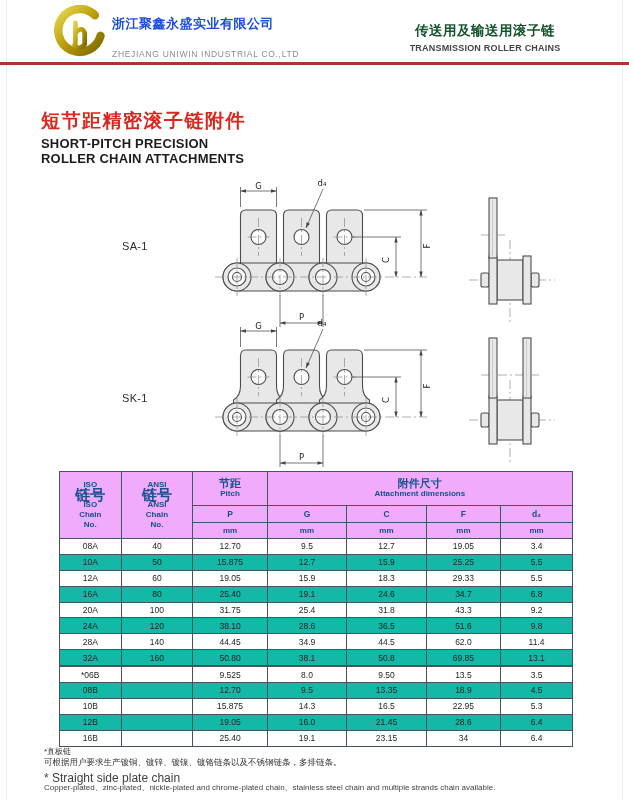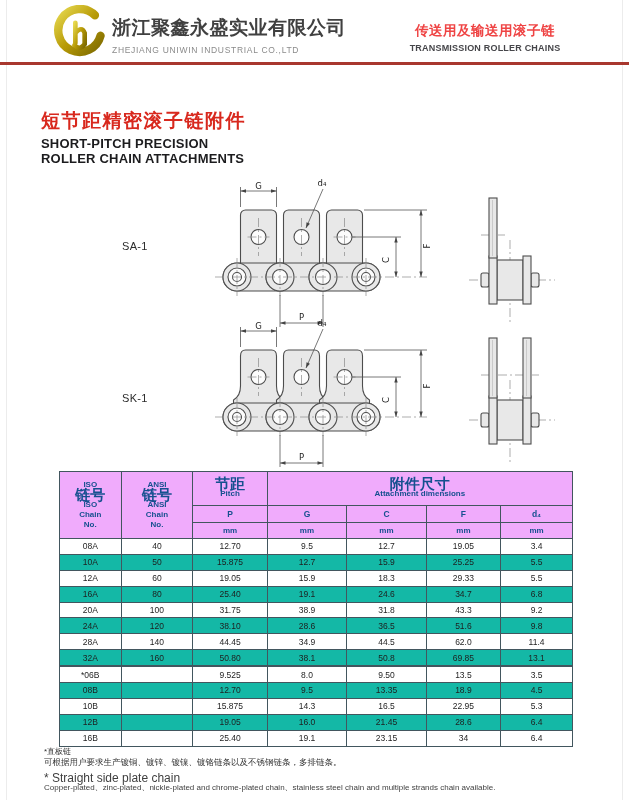--- a/index.html
+++ b/index.html
@@ -4,43 +4,43 @@
 <style>
   html,body{margin:0;padding:0;background:#ffffff;}
   .page{position:relative;width:629px;height:800px;background:#fff;overflow:hidden;
         font-family:"Liberation Sans","DejaVu Sans",sans-serif;}
   .edge{position:absolute;top:0;bottom:0;width:1px;background:#ececec;}
   .edge-l{left:6px;} .edge-r{right:6px;}
 
   
   .logo{position:absolute;left:52px;top:5px;width:56px;height:56px;}
   .company{position:absolute;left:112px;top:15px;}
-  .company-cn{font-size:19px;font-weight:bold;color:#404040;letter-spacing:.5px;white-space:nowrap;}
-  .company-en{font-size:8.5px;color:#8b8b8b;letter-spacing:.7px;margin-top:4px;white-space:nowrap;}
+  .company-cn{font-size:13px;font-weight:bold;color:#1d4ed8;letter-spacing:.5px;white-space:nowrap;}
+  .company-en{font-size:8.5px;color:#8b8b8b;letter-spacing:.7px;margin-top:16px;white-space:nowrap;}
   .banner{position:absolute;left:386px;top:22px;width:198px;text-align:center;}
-  .banner-cn{color:#ef4444;font-weight:bold;font-size:13.5px;letter-spacing:.5px;white-space:nowrap;}
+  .banner-cn{color:#14532d;font-weight:bold;font-size:13.5px;letter-spacing:.5px;white-space:nowrap;}
   .banner-en{color:#46464a;font-weight:bold;font-size:9px;margin-top:3px;letter-spacing:.2px;white-space:nowrap;}
   .rule{position:absolute;top:62px;left:0;width:629px;height:2.5px;background:#a8372e;}
 
   
   .title{position:absolute;left:41px;top:108px;}
   .title-cn{color:#d8281d;font-size:19px;font-weight:bold;letter-spacing:1.5px;white-space:nowrap;}
   .title-en{color:#1c1c1e;font-weight:bold;font-size:13px;line-height:14.5px;margin-top:3px;letter-spacing:.2px;}
 
   .dlabel{position:absolute;font-size:11px;color:#2b2b2b;letter-spacing:.3px;}
   .svgbox{position:absolute;}
   .dim-text{font-family:"DejaVu Sans",sans-serif;font-size:8.5px;fill:#222;}
 
   
   .spec{position:absolute;left:59px;top:471px;width:514px;border-collapse:collapse;table-layout:fixed;}
   .spec th,.spec td{border:1px solid #42565e;text-align:center;vertical-align:middle;padding:0;}
   .spec thead th{background:#f0abfc;color:#15508f;font-weight:bold;}
   .hl{display:block;font-size:8px;line-height:10px;}
   .hl-cn{font-size:15px;}
-  .grp-cn{display:block;font-size:15px;line-height:11px;}
+  .grp-cn{display:block;font-size:11px;line-height:11px;}
   .grp-en{display:block;font-size:8px;line-height:10px;}
   .h1 th{height:33px;}
   .h2 th{height:16px;font-size:8.5px;}
   .h3 th{height:15px;font-size:8px;font-weight:bold;}
   .spec tbody td{font-size:8.5px;color:#1e1e1e;height:14.9px;background:#ffffff;}
   .spec tbody tr.alt td{background:#14b8a6;}
   .spec tbody tr.group-sep td{border-top-width:2px;}
 
   
   .fn{position:absolute;left:44px;top:746px;color:#333;}
@@ -337,21 +337,21 @@
           <td>25.40</td>
           <td>19.1</td>
           <td>24.6</td>
           <td>34.7</td>
           <td>6.8</td>
         </tr>
         <tr>
           <td>20A</td>
           <td>100</td>
           <td>31.75</td>
-          <td>38.9</td>
+          <td>25.4</td>
           <td>31.8</td>
           <td>43.3</td>
           <td>9.2</td>
         </tr>
         <tr class="alt">
           <td>24A</td>
           <td>120</td>
           <td>38.10</td>
           <td>28.6</td>
           <td>36.5</td>

